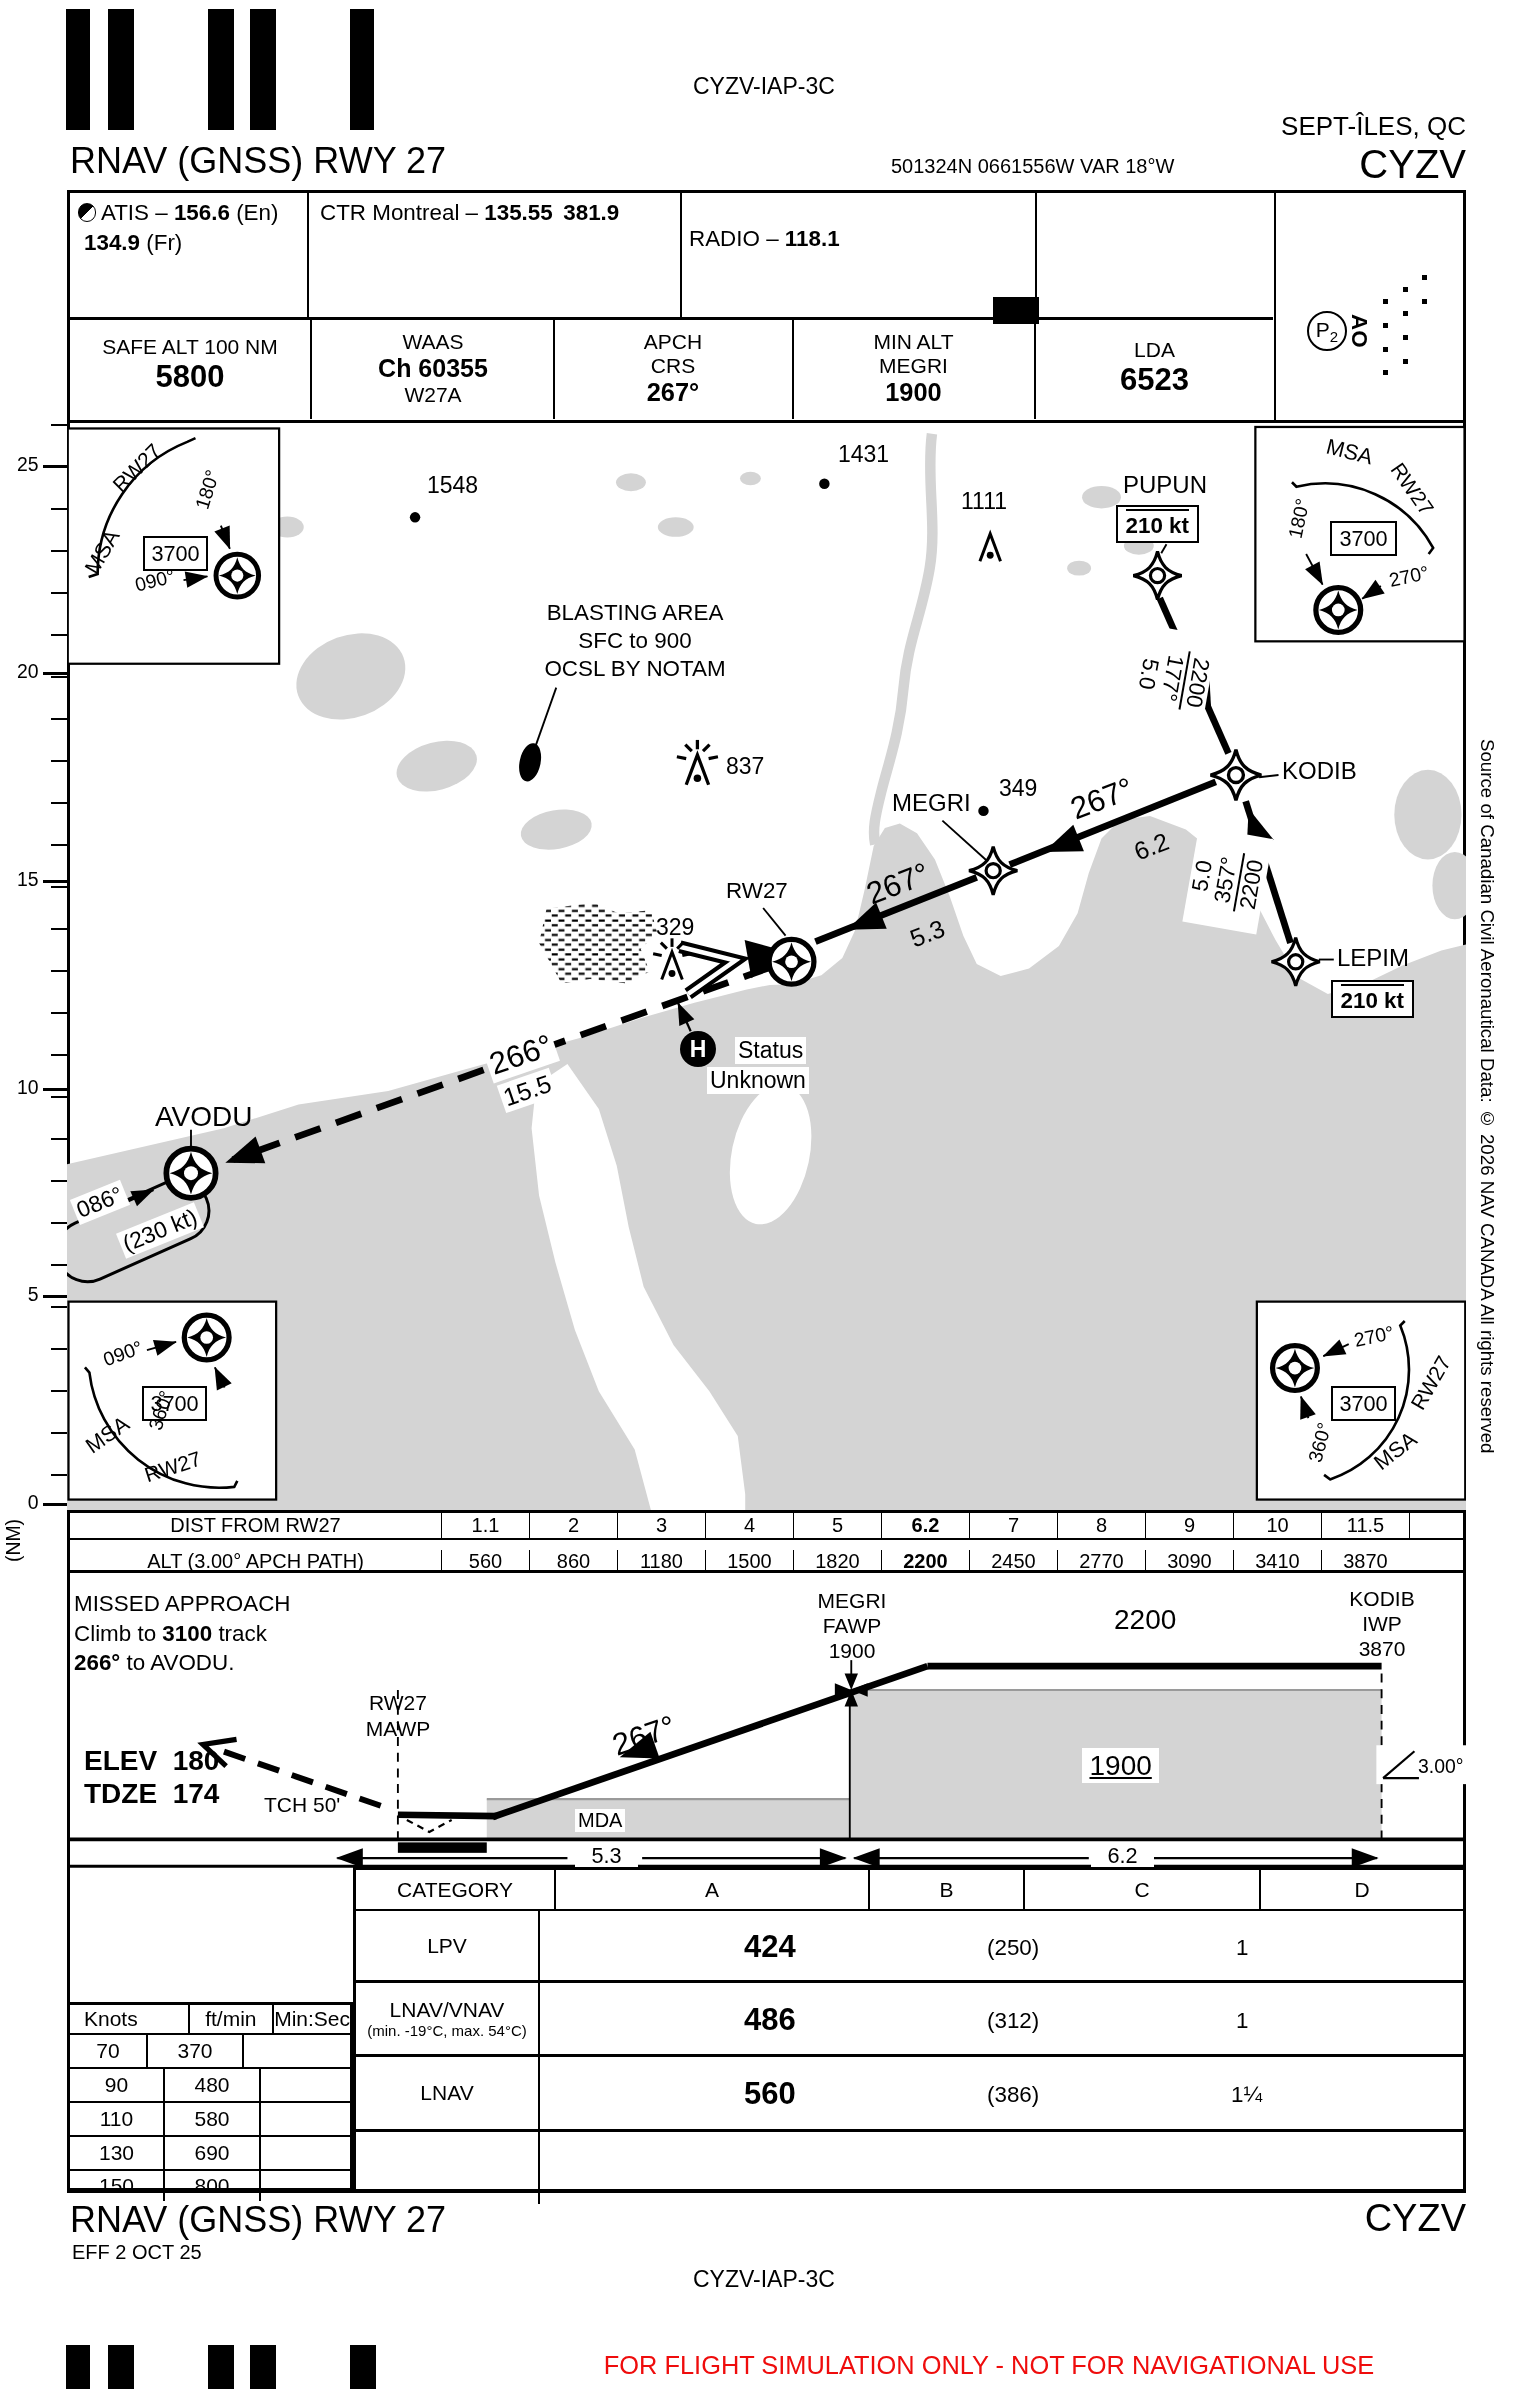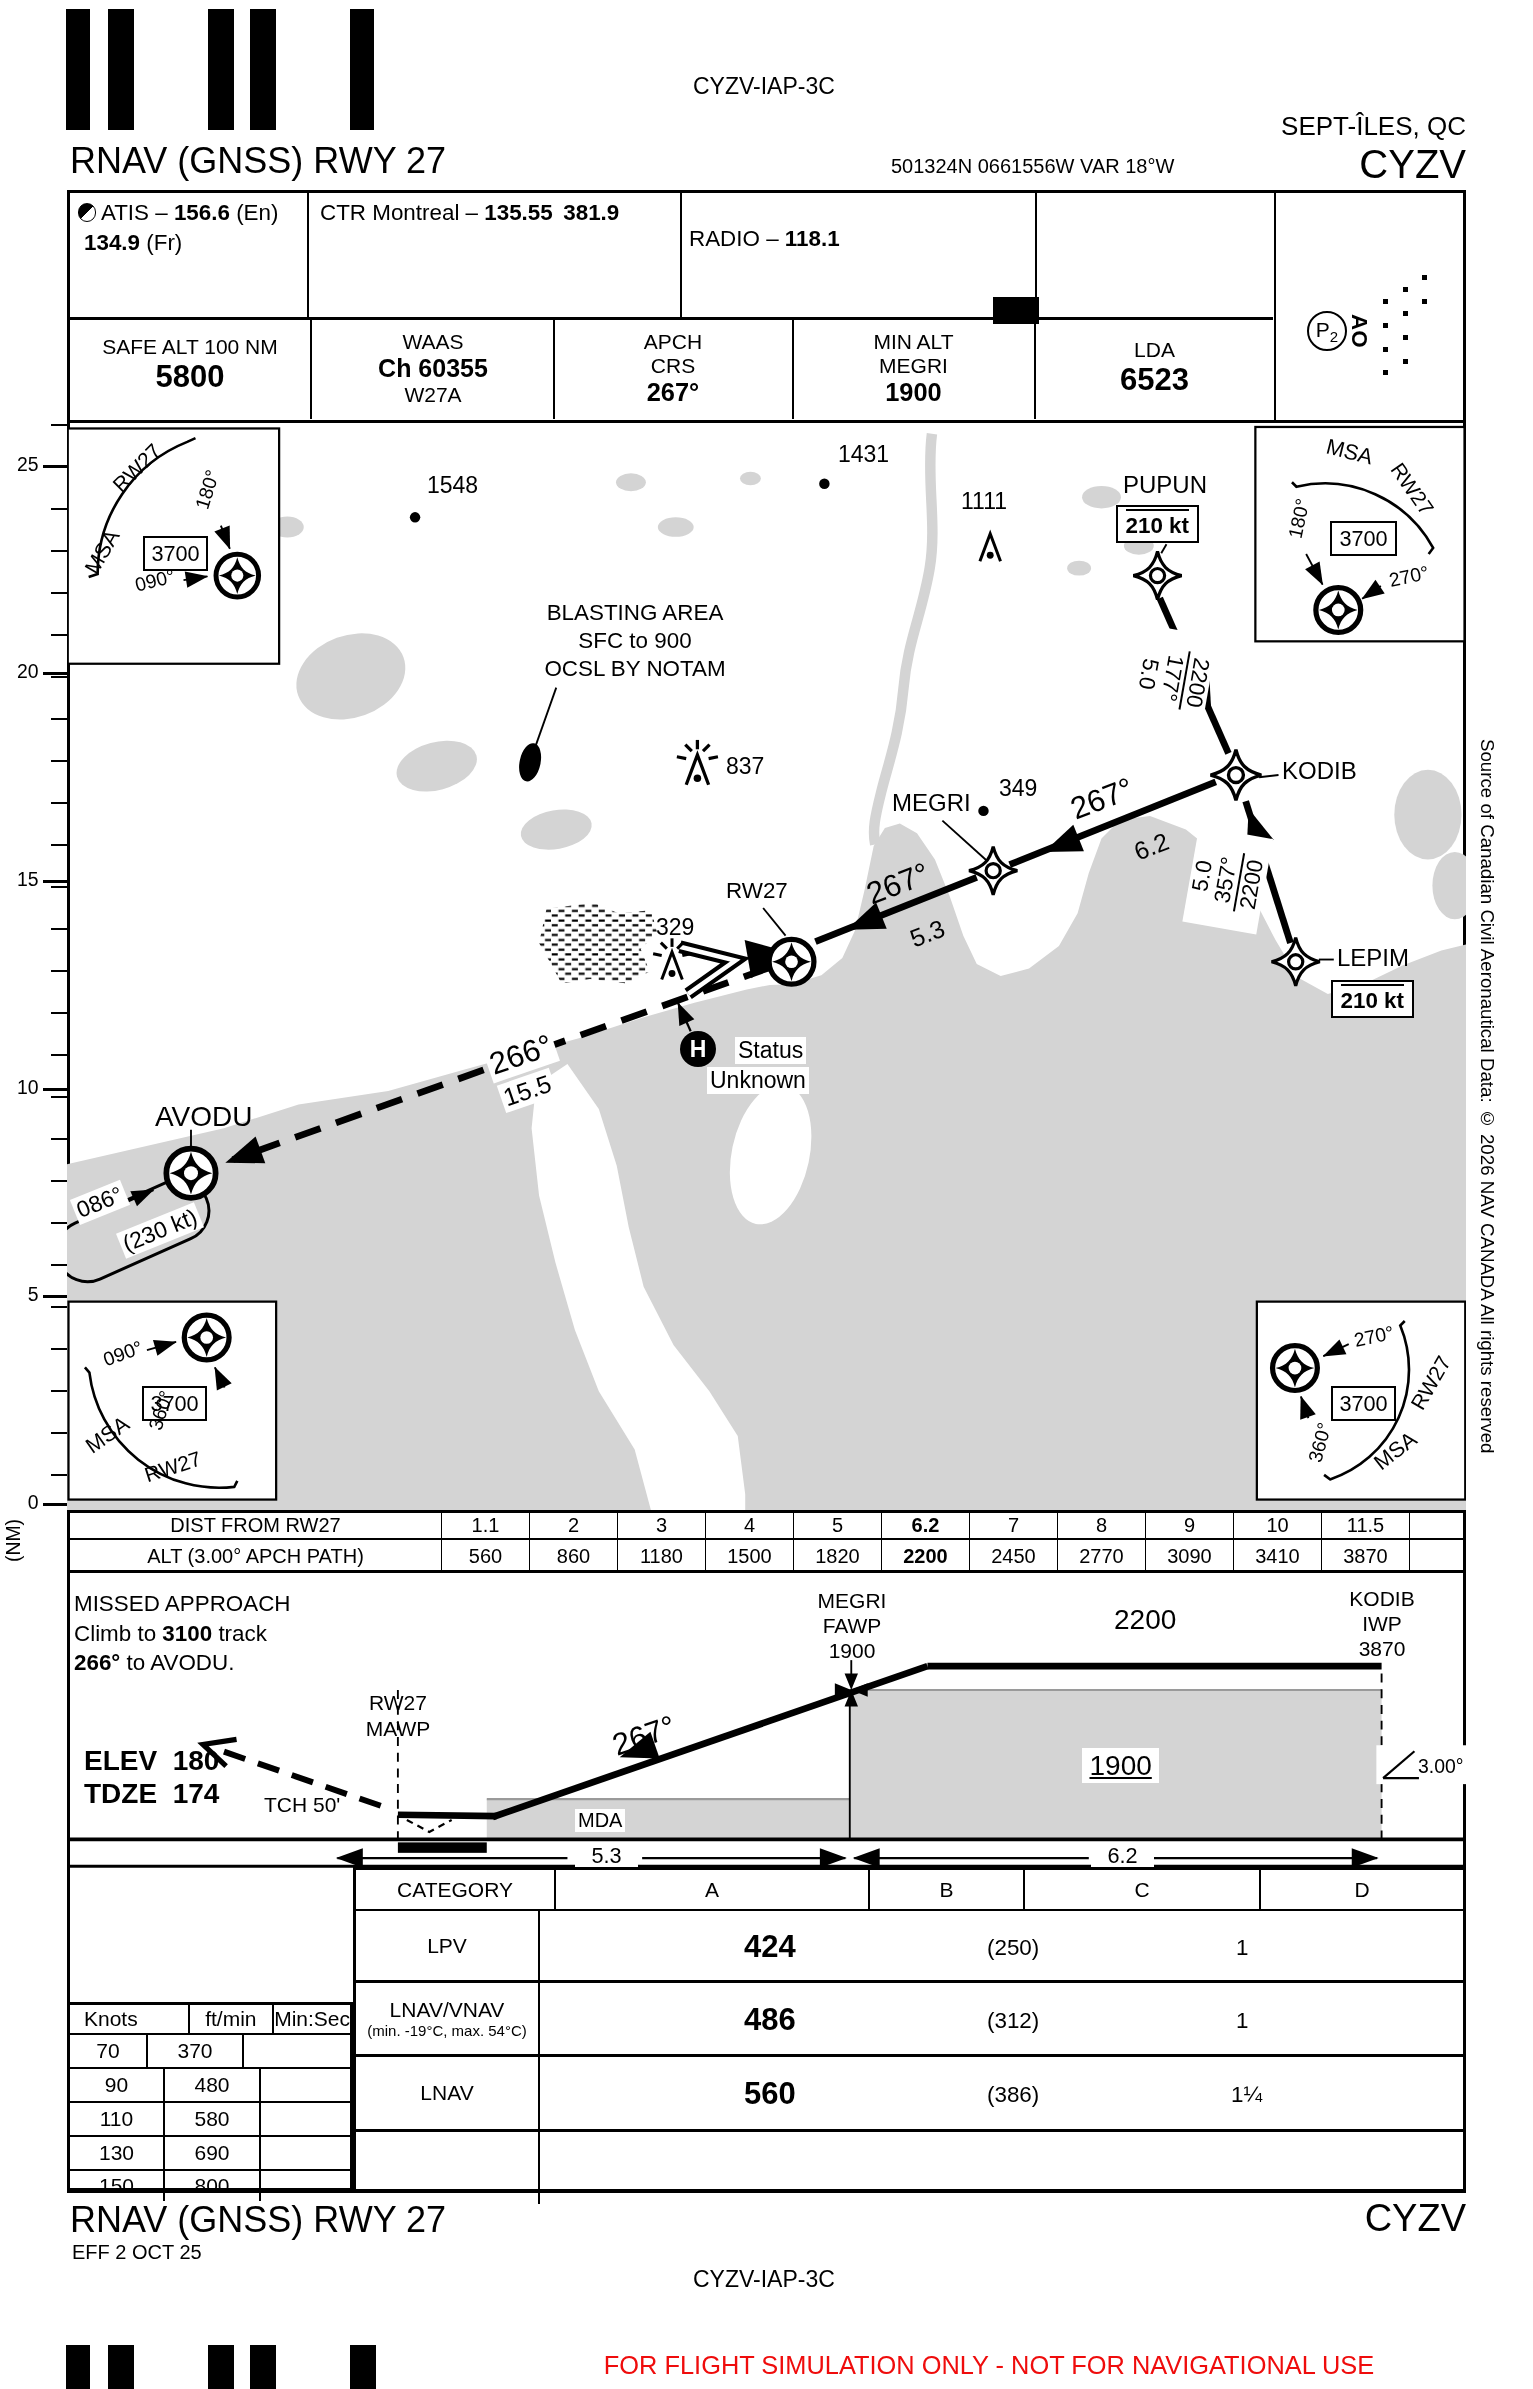--- a/index.html
+++ b/index.html
@@ -336,21 +336,21 @@
       <div class="dcell" style="width:87px;">4</div>
       <div class="dcell" style="width:87px;">5</div>
       <div class="dcell b" style="width:87px;">6.2</div>
       <div class="dcell" style="width:87px;">7</div>
       <div class="dcell" style="width:87px;">8</div>
       <div class="dcell" style="width:87px;">9</div>
       <div class="dcell" style="width:87px;">10</div>
       <div class="dcell" style="width:87px;">11.5</div>
       <div class="dcell" style="flex:1;"></div>
     </div>
-    <div class="drow" style="height:33px;border-top:2.2px solid #000;">
+    <div class="drow" style="height:33px;border-top:2.2px solid #000;align-items:flex-end;">
       <div class="dcell" style="width:371px;border-left:none;">ALT (3.00° APCH PATH)</div>
       <div class="dcell" style="width:87px;">560</div>
       <div class="dcell" style="width:87px;">860</div>
       <div class="dcell" style="width:87px;">1180</div>
       <div class="dcell" style="width:87px;">1500</div>
       <div class="dcell" style="width:87px;">1820</div>
       <div class="dcell b" style="width:87px;">2200</div>
       <div class="dcell" style="width:87px;">2450</div>
       <div class="dcell" style="width:87px;">2770</div>
       <div class="dcell" style="width:87px;">3090</div>

